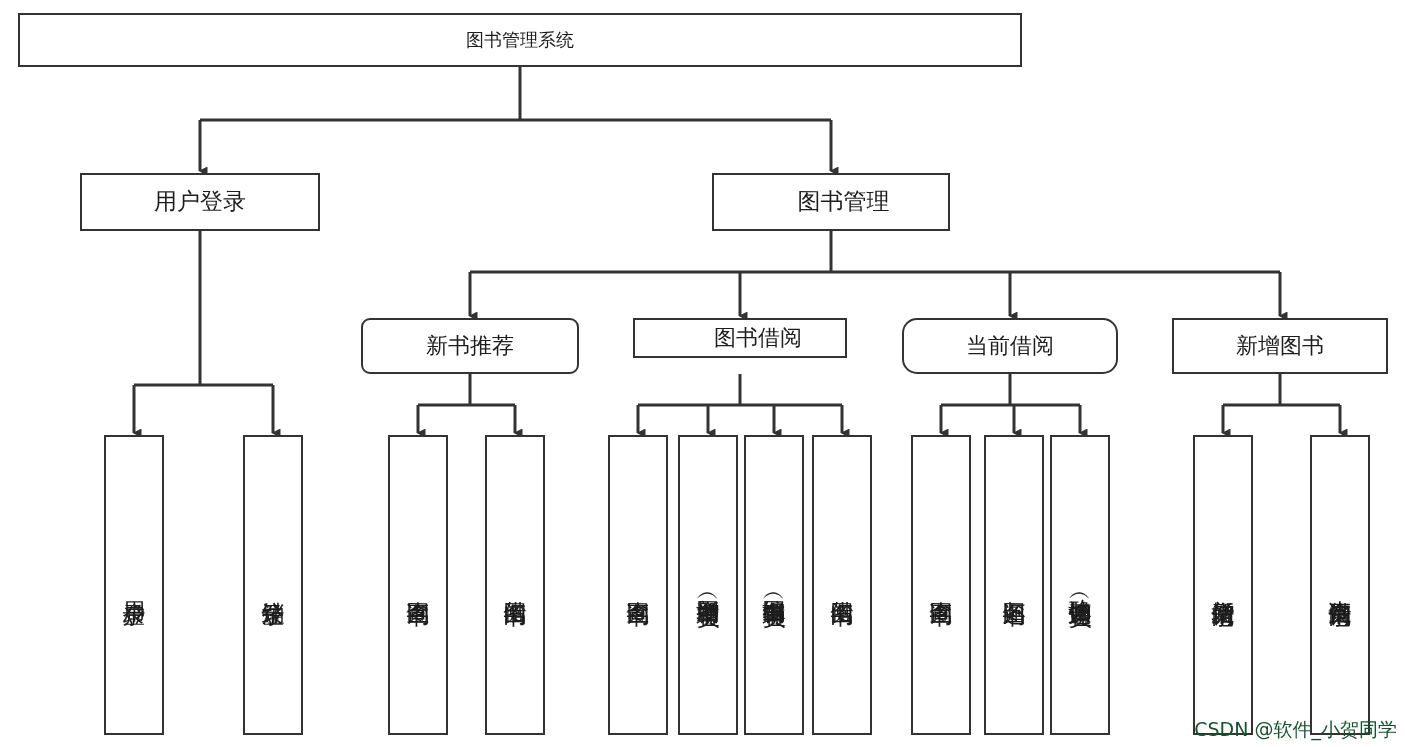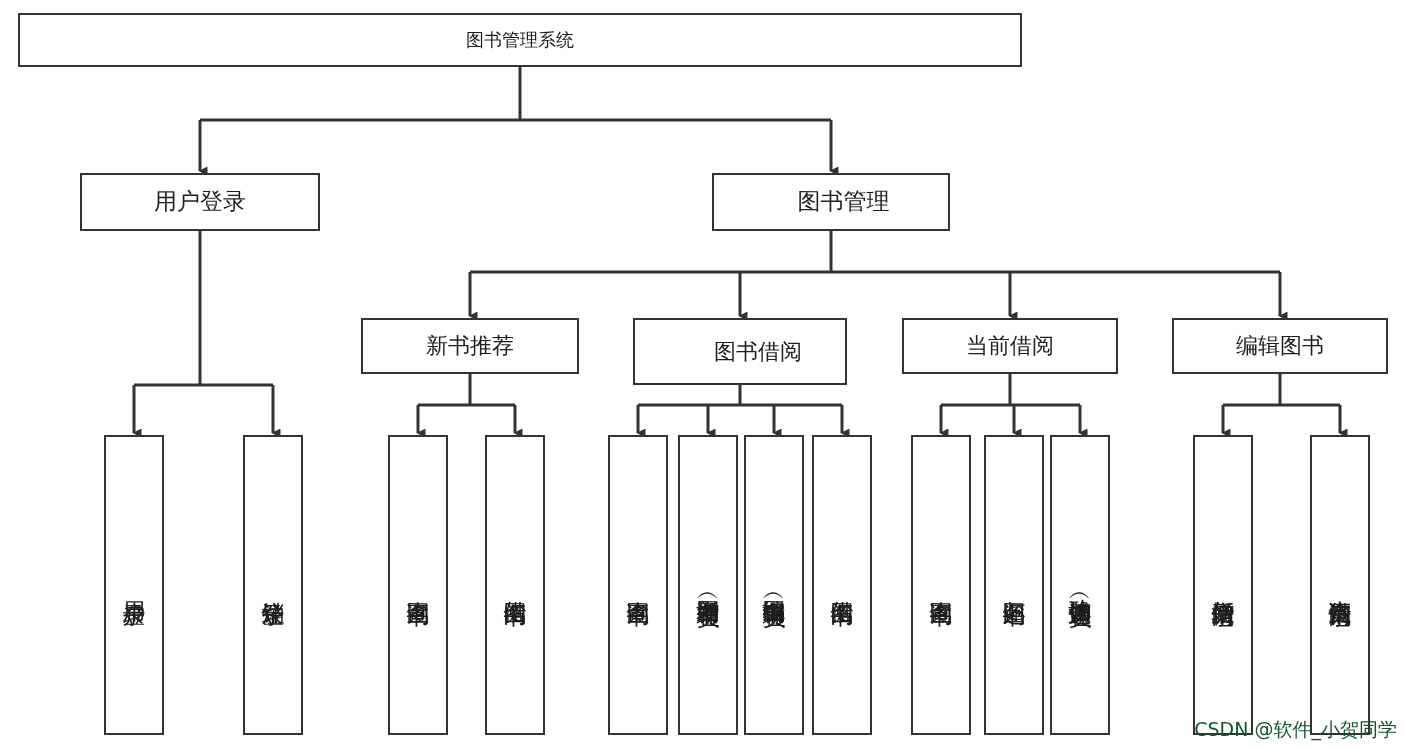--- a/index.html
+++ b/index.html
@@ -126,31 +126,31 @@
     <span class="txt">图书管理系统</span>
   </div>
 
   <div class="node lvl2" style="left: 80px; top: 173px; width: 240px; height: 58px;">
     <span class="txt">用户登录</span>
   </div>
   <div class="node lvl2" style="left: 712px; top: 173px; width: 238px; height: 58px; padding-left: 25px;">
     <span class="txt">图书管理</span>
   </div>
 
-  <div class="node lvl3" style="left: 361px; top: 318px; width: 218px; height: 56px;">
+  <div class="node lvl3" style="left: 361px; top: 318px; width: 218px; height: 56px; border-radius: 9px;">
     <span class="txt">新书推荐</span>
   </div>
-  <div class="node lvl3" style="left: 633px; top: 318px; width: 214px; height: 67px; padding-left: 36px;">
+  <div class="node lvl3" style="left: 633px; top: 318px; width: 214px; height: 40px; padding-left: 36px;">
     <span class="txt">图书借阅</span>
   </div>
-  <div class="node lvl3" style="left: 902px; top: 318px; width: 216px; height: 56px;">
+  <div class="node lvl3" style="left: 902px; top: 318px; width: 216px; height: 56px; border-radius: 15px;">
     <span class="txt">当前借阅</span>
   </div>
   <div class="node lvl3" style="left: 1172px; top: 318px; width: 216px; height: 56px;">
-    <span class="txt">编辑图书</span>
+    <span class="txt">新增图书</span>
   </div>
 
   <div class="node leaf" style="left: 104px; top: 435px; width: 60px; height: 300px;">
     <span class="txt">用户登录</span>
   </div>
   <div class="node leaf" style="left: 243px; top: 435px; width: 60px; height: 300px;">
     <span class="txt">注销登录</span>
   </div>
   <div class="node leaf" style="left: 388px; top: 435px; width: 60px; height: 300px;">
     <span class="txt">查询图书</span>

